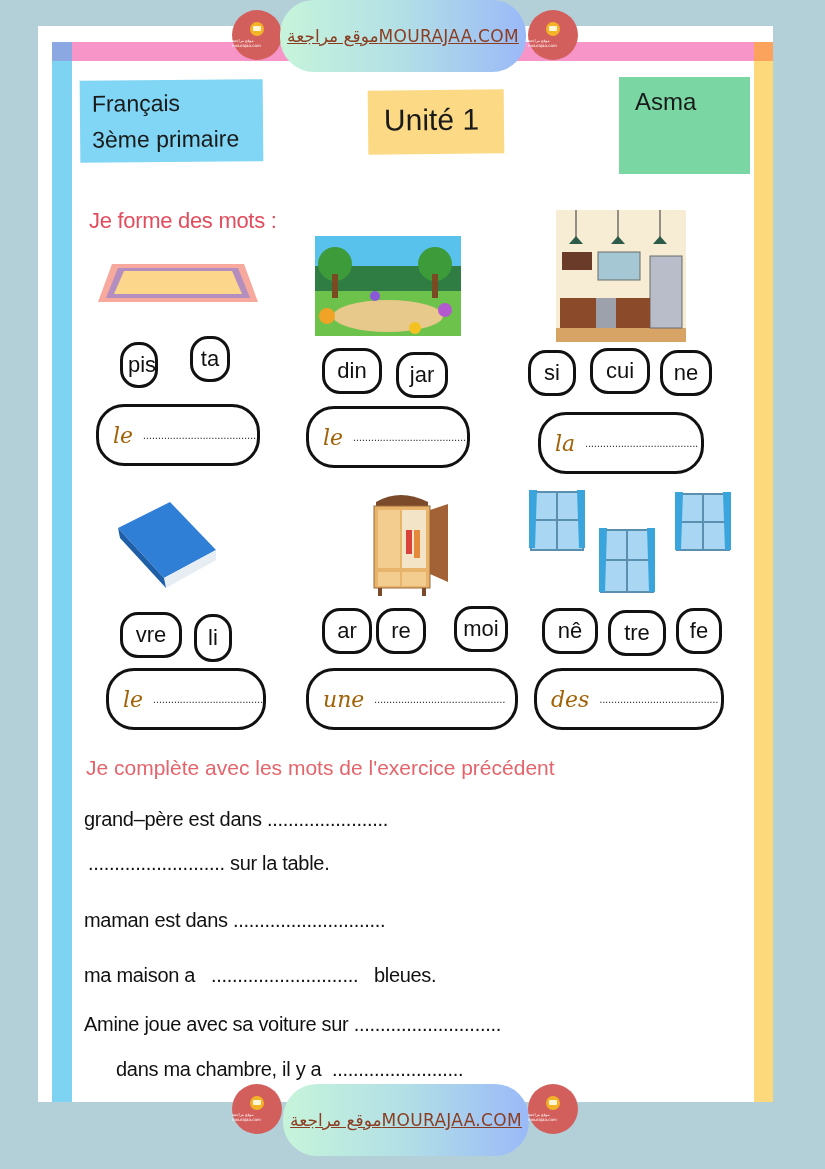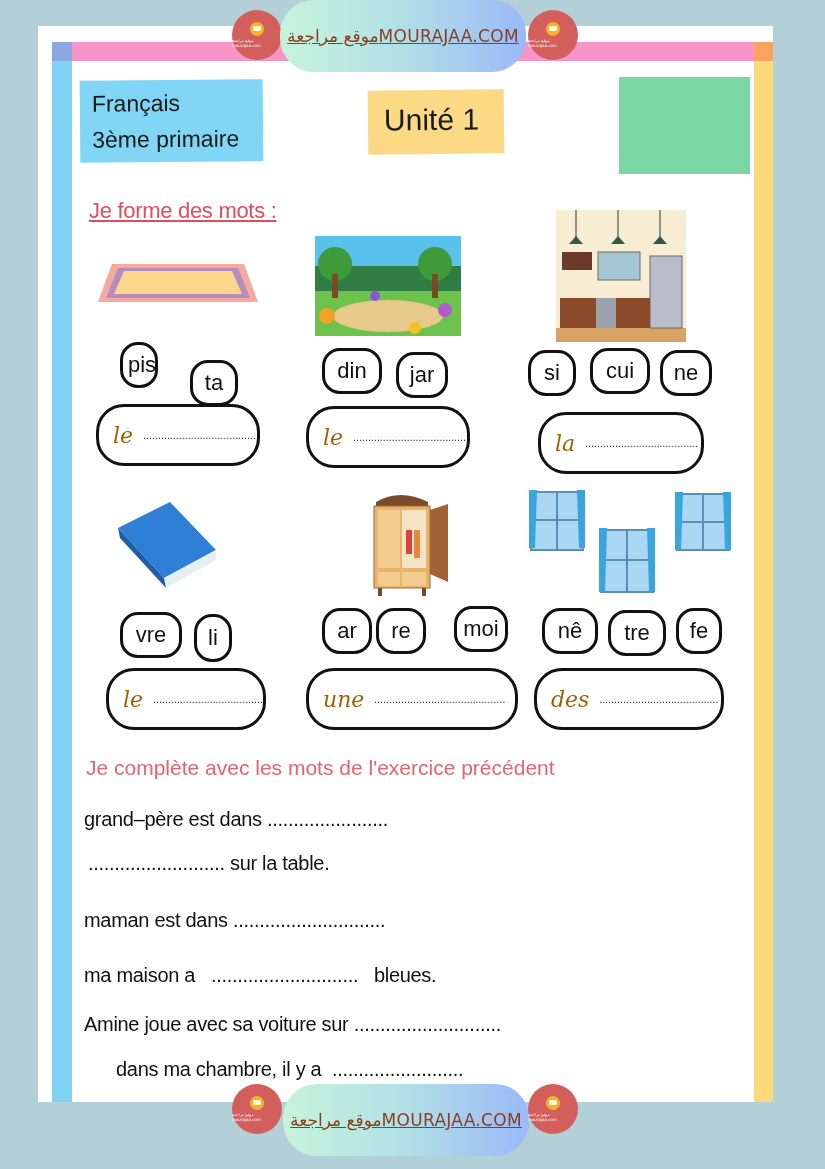--- a/index.html
+++ b/index.html
@@ -37,21 +37,21 @@
   .wm-badge .dot::after { content: ""; position: absolute; left: 3px; top: 4px; width: 8px; height: 5px; background: #fff6d9; border-radius: 1px; }
   .wm-badge .tiny { font-size: 4px; color: #fff; line-height: 5px; font-family: "DejaVu Sans", sans-serif; }
 
   
   .tag { position: absolute; color: #1a1a1a; font-size: 23px; line-height: 36px; padding-left: 12px; }
   .tag-subject { left: 80px; top: 80px; width: 183px; height: 82px; background: #80d6f4; transform: rotate(-0.5deg); padding-top: 5px; }
   .tag-unit { left: 368px; top: 90px; width: 136px; height: 64px; background: #fcda85; font-size: 30px; line-height: 60px; padding-left: 16px; transform: rotate(-0.6deg); }
   .tag-author { left: 619px; top: 77px; width: 131px; height: 97px; background: #7ad6a3; padding-top: 2px; padding-left: 16px; line-height: 46px; font-size: 24px; }
 
   .section-title { position: absolute; color: #e24d5d; font-size: 22px; }
-  .st-1 { left: 89px; top: 198px; letter-spacing: -0.3px; text-decoration: underline; }
+  .st-1 { left: 89px; top: 208px; letter-spacing: -0.3px; }
   .st-2 { left: 86px; top: 756px; font-size: 21px; color: #e5646b; }
 
   
   .pic { position: absolute; }
   .rug { left: 98px; top: 262px; width: 160px; height: 42px; }
   .garden { left: 315px; top: 236px; width: 146px; height: 100px; }
   .kitchen { left: 556px; top: 210px; width: 130px; height: 132px; }
   .book { left: 118px; top: 498px; width: 100px; height: 92px; }
   .wardrobe { left: 370px; top: 488px; width: 82px; height: 112px; }
   .windows { left: 527px; top: 486px; width: 210px; height: 118px; }
@@ -98,20 +98,21 @@
 </div>
 
 <div class="tag tag-subject">
   <div>Français</div>
   <div>3ème primaire</div>
 </div>
 <div class="tag tag-unit">
   <span>Unité 1</span>
 </div>
 <div class="tag tag-author">
+  <div>Asma</div>
 </div>
 
 <div class="section-title st-1">Je forme des mots :</div>
 
 <svg class="pic rug" viewBox="0 0 160 42">
   <polygon points="14,2 146,2 160,40 0,40" fill="#f6a99c"></polygon>
   <polygon points="20,6 140,6 152,36 8,36" fill="#b58ec0"></polygon>
   <polygon points="26,9 134,9 144,32 16,32" fill="#fcd68a"></polygon>
 </svg>
 
@@ -184,21 +185,21 @@
   <g>
     <rect x="150" y="8" width="52" height="56" fill="#a9d6f2" stroke="#5a8fb0" stroke-width="2"></rect>
     <line x1="176" y1="8" x2="176" y2="64" stroke="#5a8fb0" stroke-width="2"></line>
     <line x1="150" y1="36" x2="202" y2="36" stroke="#5a8fb0" stroke-width="2"></line>
     <path d="M148,6 L156,6 L154,64 L148,64 Z" fill="#3aa5dc"></path>
     <path d="M196,6 L204,6 L204,64 L198,64 Z" fill="#3aa5dc"></path>
   </g>
 </svg>
 
 <div class="syl" style="left:120px; top:342px; width:38px;padding-left:16px;">pis</div>
-<div class="syl" style="left:190px; top:360px; width:48px;">ta</div>
+<div class="syl" style="left:190px; top:336px; width:40px;">ta</div>
 <div class="answer" style="left:96px; top:404px; width:164px;">
   <span class="art">le</span>
   <span class="dots">......................................</span>
 </div>
 
 <div class="syl" style="left:322px; top:348px; width:60px;">din</div>
 <div class="syl" style="left:396px; top:352px; width:52px;">jar</div>
 <div class="answer" style="left:306px; top:406px; width:164px;">
   <span class="art">le</span>
   <span class="dots">......................................</span>

